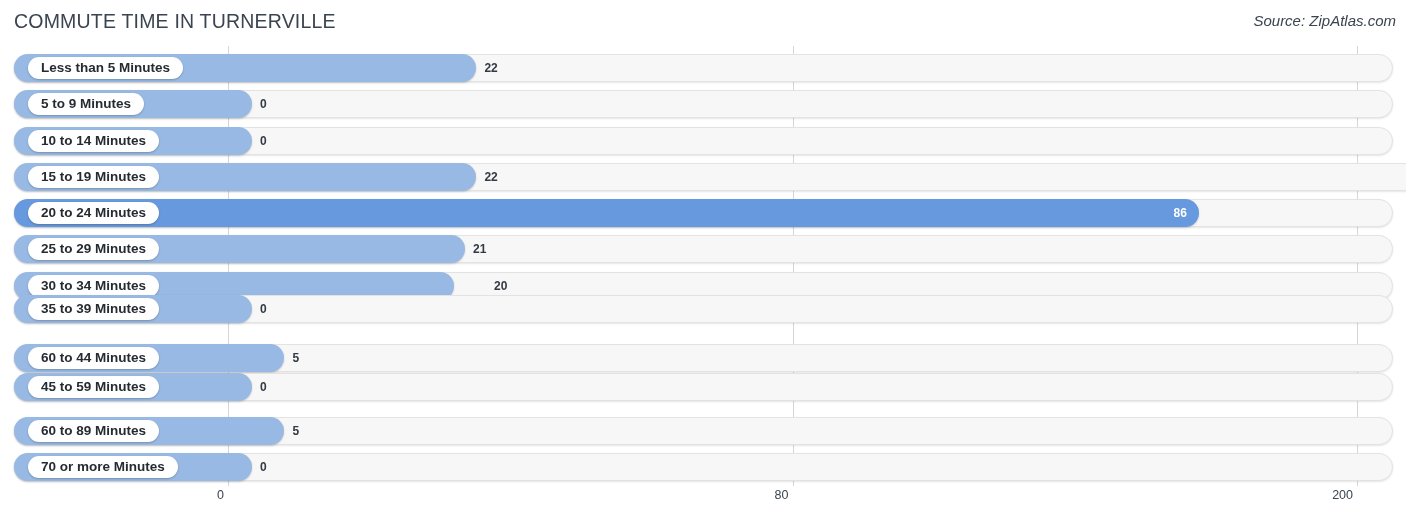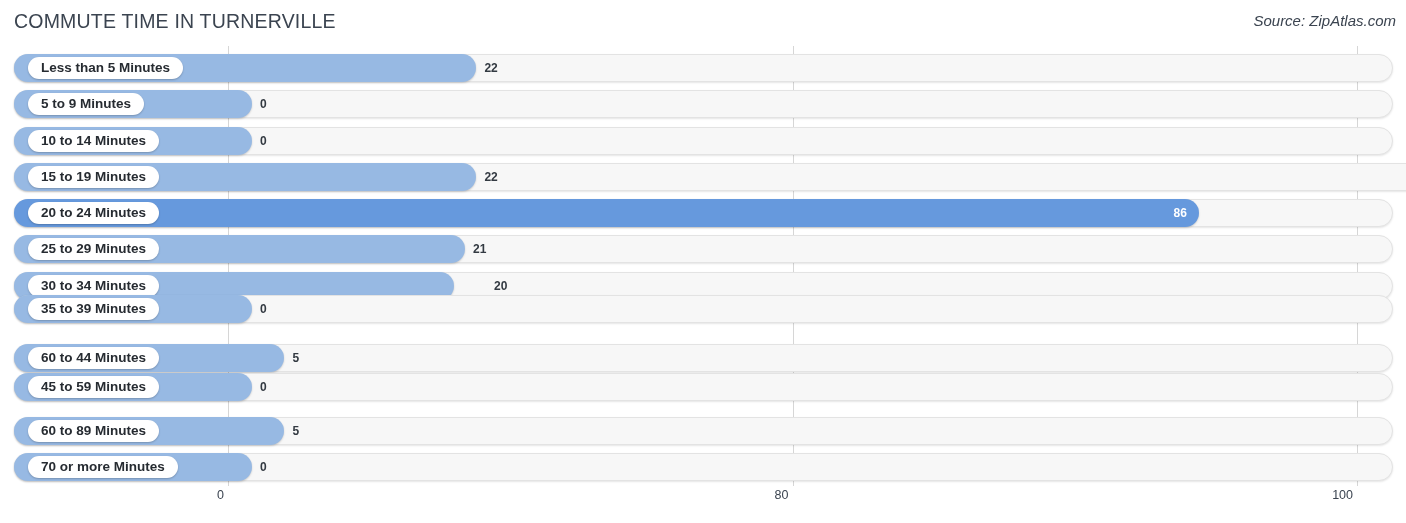--- a/index.html
+++ b/index.html
@@ -217,14 +217,14 @@
       <div class="track"></div>
       <div class="bar" style="width: 238px; background: rgb(151, 185, 227);"></div>
       <div class="pill">70 or more Minutes</div>
       <div class="value" style="left: 246px;">0</div>
     </div>
   </div>
 
 <div id="axis">
     <div class="tick-label" style="left: 224px;">0</div>
     <div class="tick-label" style="left: 788.5px;">80</div>
-    <div class="tick-label" style="left: 1353px;">100</div>
+    <div class="tick-label" style="left: 1353px;">200</div>
   </div>
 
 </body></html>

